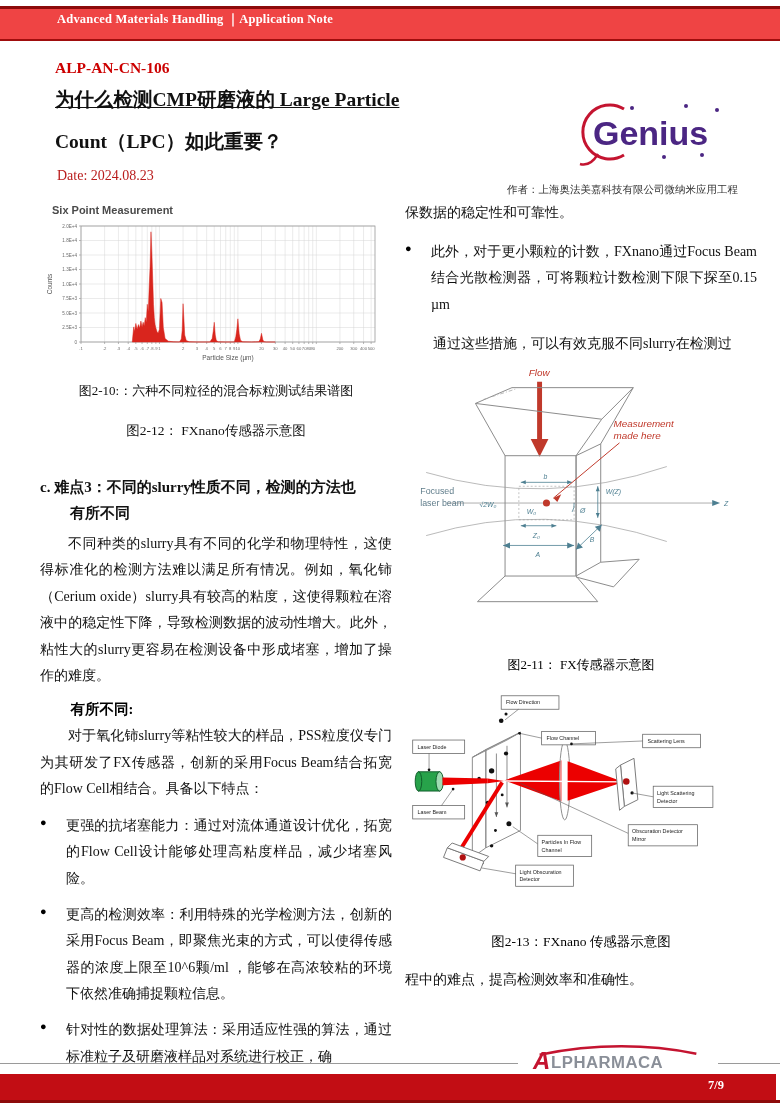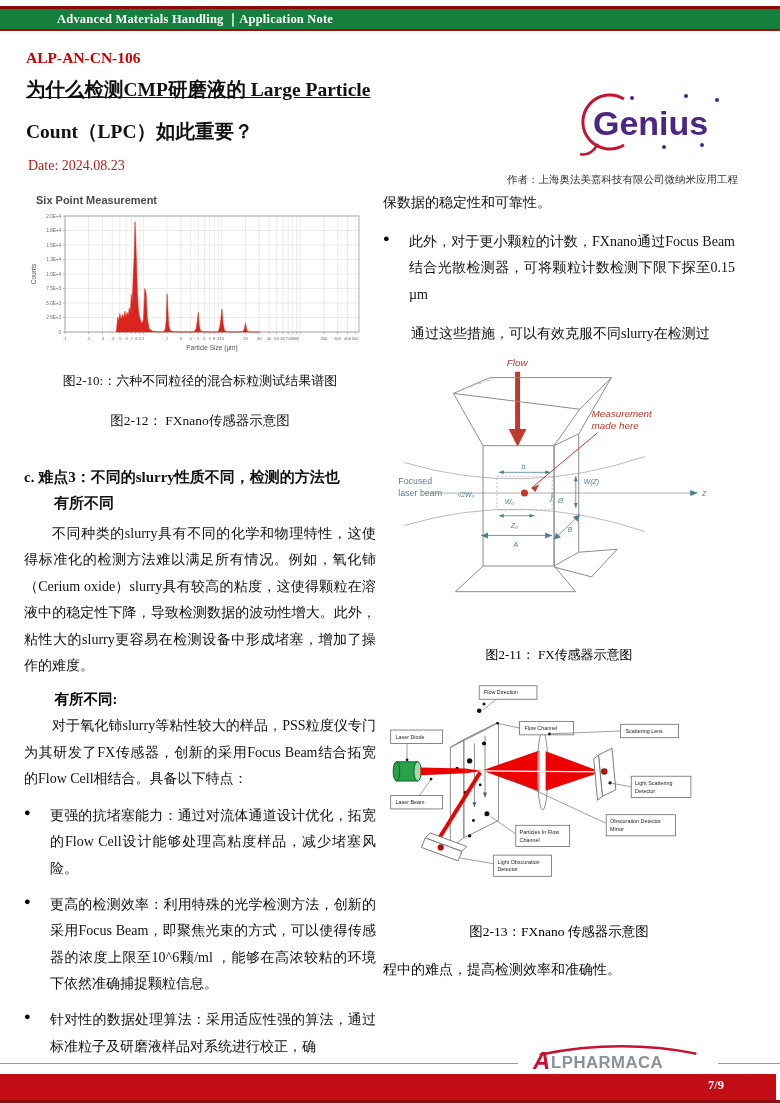--- a/index.html
+++ b/index.html
@@ -1,33 +1,33 @@
 <!DOCTYPE html>
 <html><head>
 <meta charset="utf-8">
 <style>
   * { margin:0; padding:0; box-sizing:border-box; }
   body { background:#e8e8e8; font-family:"Liberation Serif", serif; }
   .page { position:relative; width:780px; height:1103px; margin:0 auto; background:#ffffff; overflow:hidden; }
 
   
-  .topbar { margin-top:6px; height:25px; background:#15803d; border-top:3px solid #8d0b0b; border-bottom:2px solid #a00d0d;
+  .topbar { margin-top:6px; height:35px; background:#ef4444; border-top:3px solid #8d0b0b; border-bottom:2px solid #a00d0d;
             color:#fff; font-weight:bold; font-size:12.5px; line-height:20px; padding-left:57px; letter-spacing:.2px; }
 
   
-  .titleblock { position:relative; padding:14px 0 0 26px; }
+  .titleblock { position:relative; padding:14px 0 0 55px; }
   .docnum { color:#cc0000; font-weight:bold; font-size:15.5px; margin-top:4px; }
   .maintitle { font-weight:bold; font-size:19.5px; color:#111; margin-top:13px; line-height:1.0;text-decoration:underline; }
   .maintitle2 { font-weight:bold; font-size:19.5px; color:#111; margin-top:22px; line-height:1.0; }
   .dateline { font-size:14px; color:#b91c1c; margin-top:17px; margin-left:2px; }
   .authorline { position:absolute; right:42px; top:142px; font-size:10.5px; color:#333; font-family:"Liberation Sans",sans-serif; }
   .geniuslogo { position:absolute; right:52px; top:52px; }
 
   
-  .cols { display:flex; gap:7px; padding:16px 20px 0 24px; }
+  .cols { display:flex; gap:13px; padding:16px 20px 0 40px; }
   .colL { width:352px; }
   .colR { width:352px; }
 
   
   .chart-title { font-family:"Liberation Sans",sans-serif; font-weight:bold; color:#4a4a4a; font-size:11px; margin:4px 0 2px 12px; }
   .spectrum-wrap svg { display:block; }
   .grid { stroke:#d6d6d6; stroke-width:.5; }
   .frame { fill:none; stroke:#9a9a9a; stroke-width:.8; }
   .ytick { font-family:"Liberation Sans",sans-serif; font-size:4.6px; fill:#6b6b6b; text-anchor:end; }
   .xtick { font-family:"Liberation Sans",sans-serif; font-size:4.2px; fill:#6b6b6b; text-anchor:middle; }

